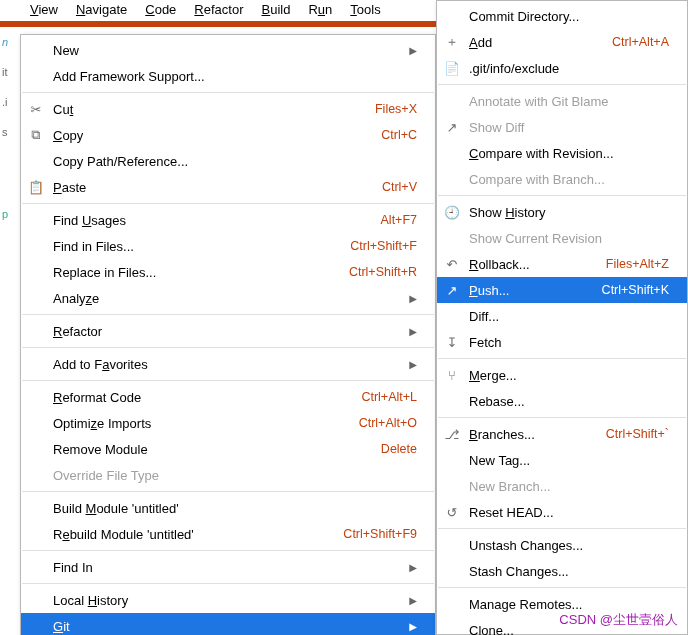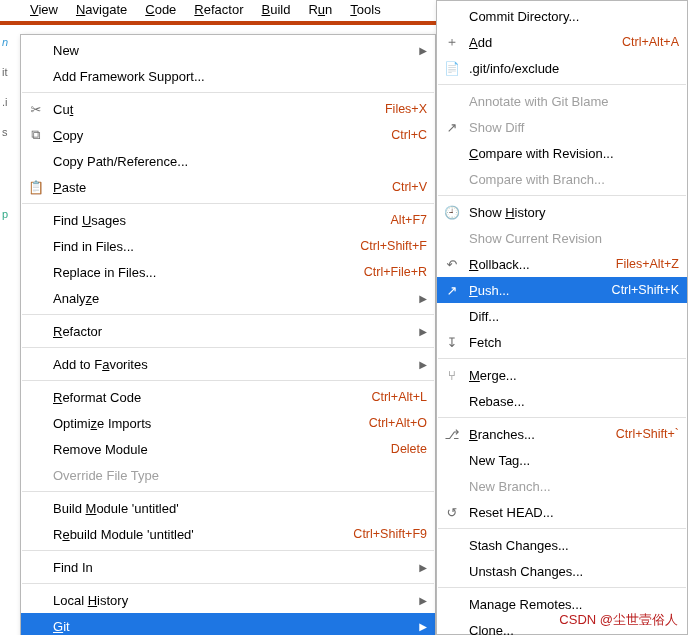--- a/index.html
+++ b/index.html
@@ -11,21 +11,21 @@
     width: 688px;
     height: 635px;
     overflow: hidden;
     position: relative;
   }
   
   .menubar {
     display: flex;
     gap: 18px;
     padding: 2px 8px 4px 30px;
-    border-bottom: 4px solid #c2410c;
+    border-bottom: 6px solid #c2410c;
     font-size: 13px;
   }
   .menubar span { cursor: default; }
   .mnemonic { text-decoration: underline; }
   
   .left-strip {
     position: absolute;
     left: 0; top: 18px; width: 25px; height: 620px;
     font-size: 11px;
     color: #666;
@@ -38,21 +38,21 @@
     border: 1px solid #b8b8b8;
     box-shadow: 2px 2px 6px rgba(0,0,0,0.2);
     padding: 2px 0;
   }
   .menu-main { left: 20px; top: 34px; width: 416px; }
   .menu-sub  { left: 436px; top: 0; width: 252px; height: 635px; }
   .item {
     display: flex;
     align-items: center;
     height: 26px;
-    padding: 0 8px 0 6px;
+    padding: 0 18px 0 6px;
     white-space: nowrap;
     cursor: default;
   }
   .item.selected { background: #1e76e3; color: #fff; }
   .item.disabled { color: #a0a0a0; }
   .icon {
     width: 18px; height: 18px;
     margin-right: 8px;
     flex-shrink: 0;
     display: flex; align-items: center; justify-content: center;
@@ -62,21 +62,21 @@
   .item.selected .icon { color: #fff; }
   .label { flex: 1; }
   .shortcut { color: #c2410c; font-size: 12.5px; margin-left: 16px; }
   .item.selected .shortcut { color: #fff; }
   .arrow { width: 10px; text-align: right; font-size: 10px; color: #666; }
   .item.selected .arrow { color: #fff; }
   .sep { height: 1px; background: #e0e0e0; margin: 3px 1px; }
   .watermark {
     position: absolute;
     right: 10px; bottom: 6px;
-    color: #b91c1c;
+    color: #a21caf;
     font-size: 13px;
     pointer-events: none;
   }
 </style>
 </head>
 <body>
 
 <div class="menubar" id="menubar">
     <span><span class="mnemonic">V</span>iew</span>
     <span><span class="mnemonic">N</span>avigate</span>
@@ -132,21 +132,21 @@
       <span class="shortcut">Alt+F7</span>
     </div>
     <div class="item">
       <span class="icon"></span>
       <span class="label">Find in Files...</span>
       <span class="shortcut">Ctrl+Shift+F</span>
     </div>
     <div class="item">
       <span class="icon"></span>
       <span class="label">Replace in Files...</span>
-      <span class="shortcut">Ctrl+File+R</span>
+      <span class="shortcut">Ctrl+Shift+R</span>
     </div>
     <div class="item">
       <span class="icon"></span>
       <span class="label">Analy<span class="mnemonic">z</span>e</span>
       <span class="arrow">▶</span>
     </div>
     <div class="sep"></div>
     <div class="item">
       <span class="icon"></span>
       <span class="label"><span class="mnemonic">R</span>efactor</span>
@@ -288,26 +288,26 @@
       <span class="icon"></span>
       <span class="label">New Branch...</span>
     </div>
     <div class="item">
       <span class="icon">↺</span>
       <span class="label">Reset HEAD...</span>
     </div>
     <div class="sep"></div>
     <div class="item">
       <span class="icon"></span>
+      <span class="label">Unstash Changes...</span>
+    </div>
+    <div class="item">
+      <span class="icon"></span>
       <span class="label">Stash Changes...</span>
     </div>
-    <div class="item">
-      <span class="icon"></span>
-      <span class="label">Unstash Changes...</span>
-    </div>
     <div class="sep"></div>
     <div class="item">
       <span class="icon"></span>
       <span class="label">Manage Remotes...</span>
     </div>
     <div class="item">
       <span class="icon"></span>
       <span class="label">Clone...</span>
     </div>
   </div>

